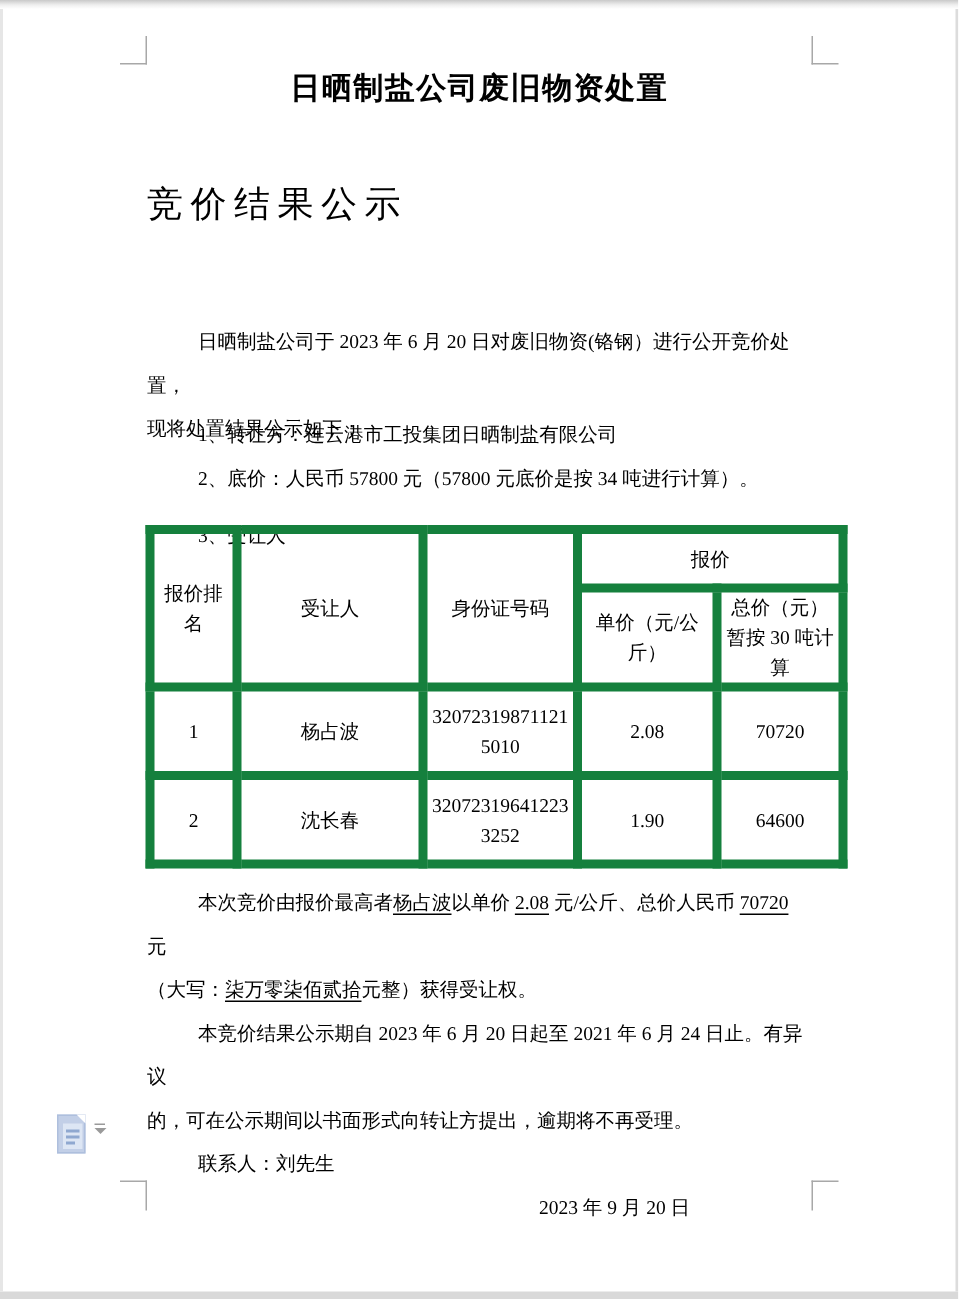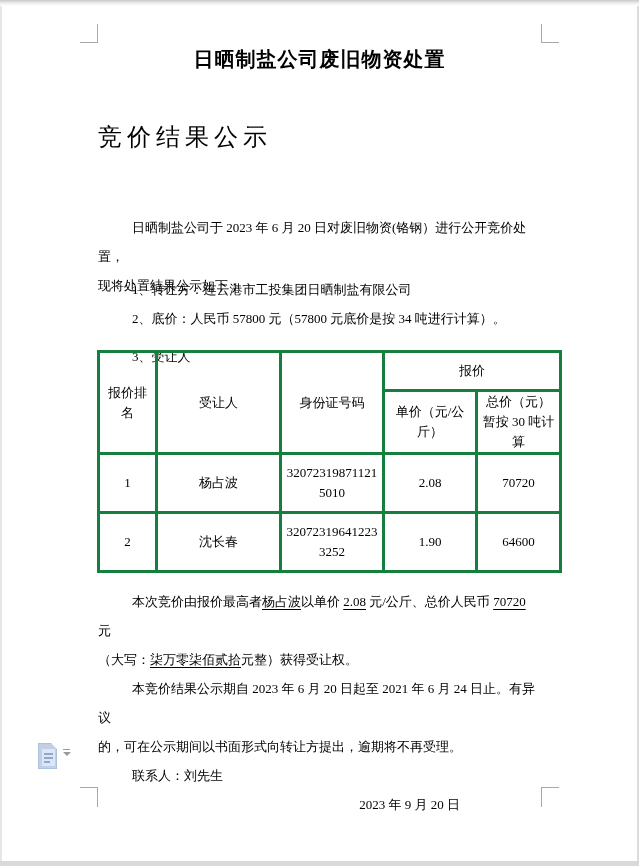--- a/index.html
+++ b/index.html
@@ -34,21 +34,21 @@
   .para { position: absolute; left: 98px; width: 445px; }
   .indent { text-indent: 34px; }
   .p-intro { top: 213px; }
   .p-item1 { top: 275px; }
   .p-item2 { top: 304px; }
   .p-item3 { top: 330px; margin-top: 12px; }
 
   table.bids { position: absolute; left: 97px; top: 350px; width: 462px;
     border-collapse: collapse; table-layout: fixed; }
   table.bids th, table.bids td {
-    border: 3px solid #15803d; font-size: 13px; font-weight: normal;
+    border: 6px solid #15803d; font-size: 13px; font-weight: normal;
     text-align: center; vertical-align: middle; padding: 0 3px;
     line-height: 20px; word-break: break-all;
   }
   tr.hdr1 { height: 39px; }
   tr.hdr2 { height: 42px; }
   tr.datarow { height: 59px; }
 
   .closing { position: absolute; left: 98px; width: 443px; top: 567px; margin-top: 20px; }
   .closing .line { line-height: 29px; }
   .u { text-decoration: underline; text-underline-offset: 3px; }

